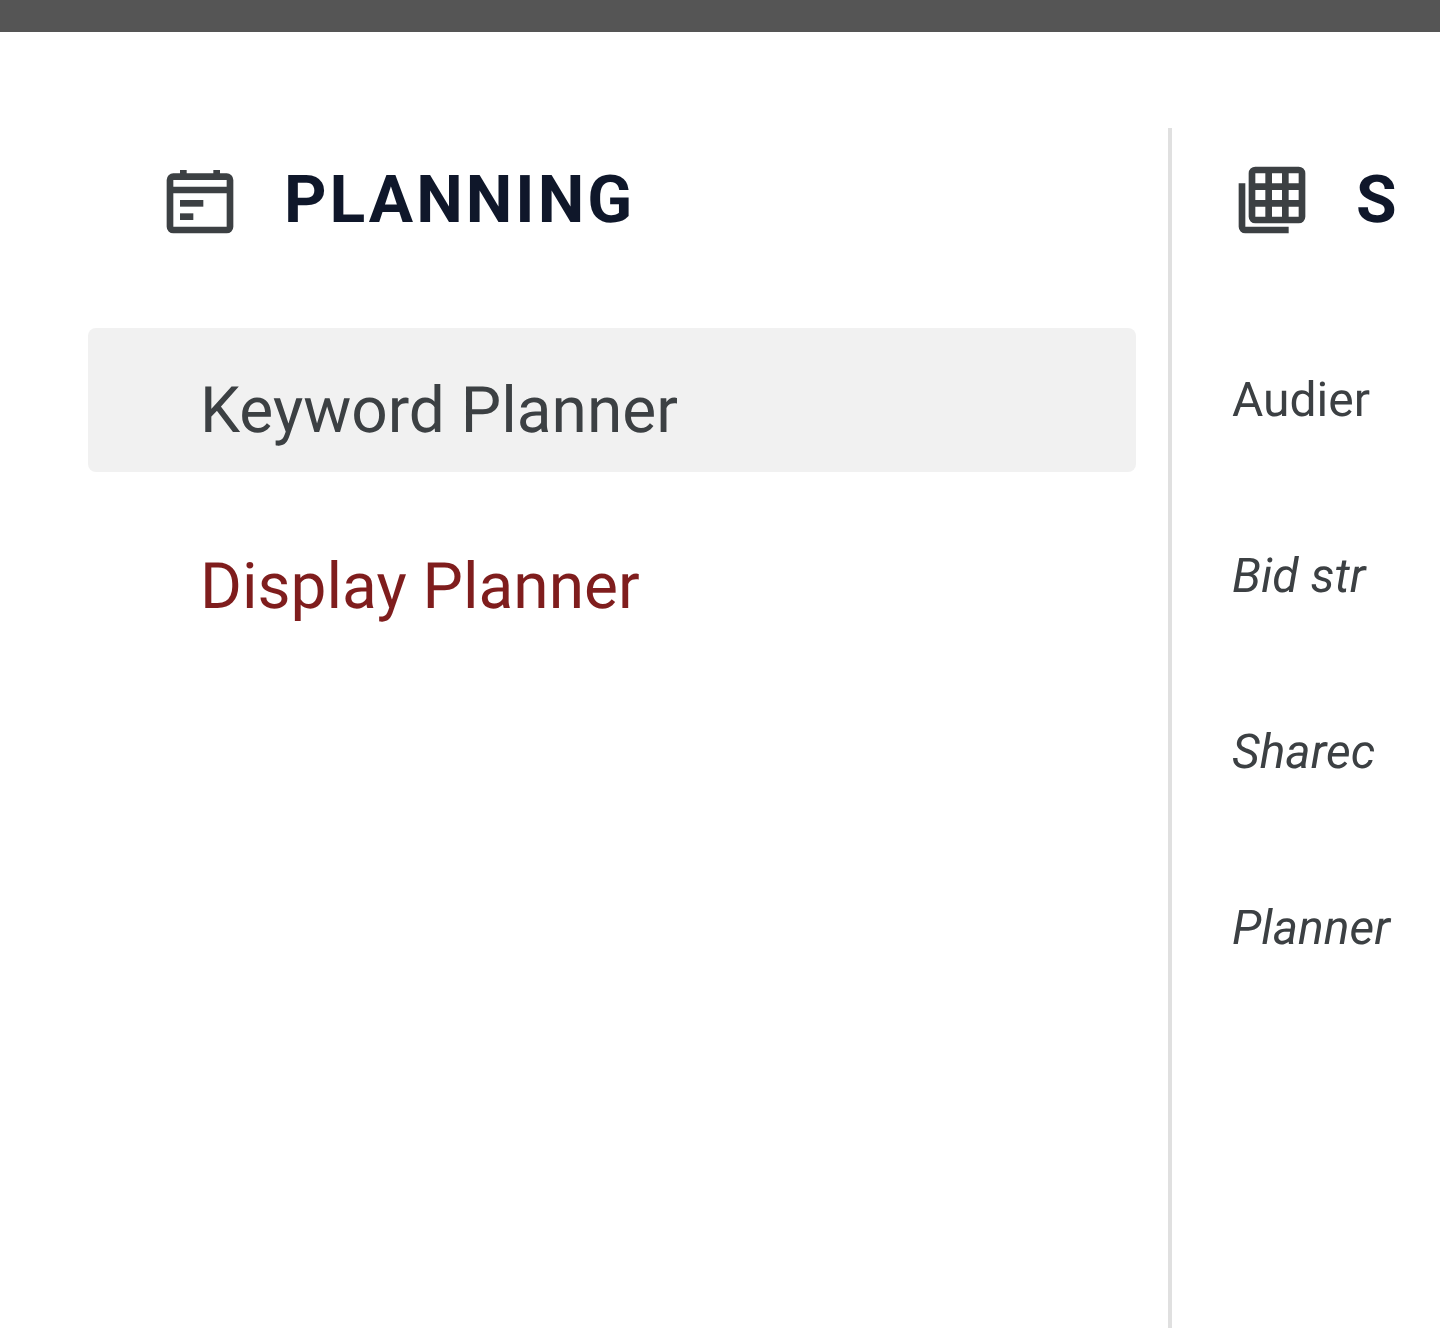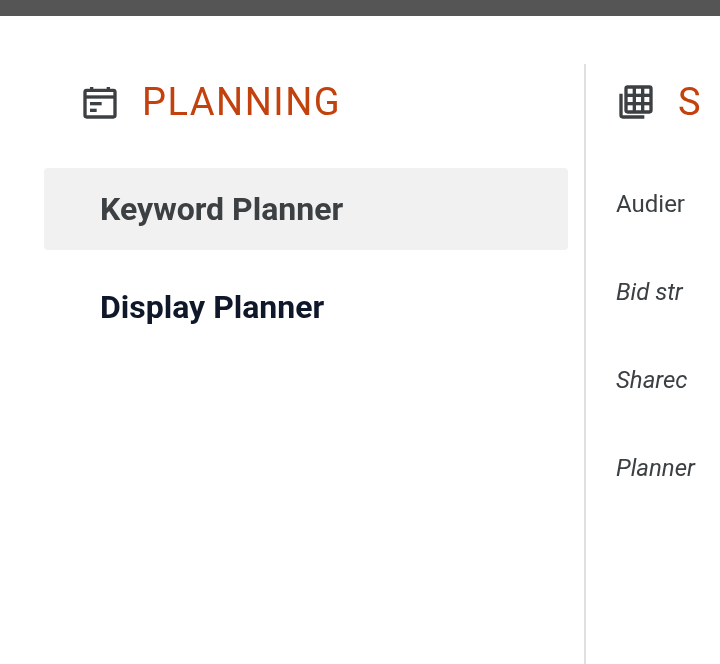--- a/index.html
+++ b/index.html
@@ -58,39 +58,38 @@
       align-items: center;
       padding: 0 0 44px 0;
     }
     .header-icon {
       width: 40px;
       height: 40px;
       margin-right: 22px;
       flex-shrink: 0;
     }
     .header-label {
-      font-size: 38px;
-      font-weight: 400;
+      font-size: 33px;
+      font-weight: 700;
       letter-spacing: 1.5px;
-      color: #c2410c;
+      color: #0f172a;
     }
     .menu-item {
-      padding: 22px 0 22px 56px;
+      padding: 22px 0 12px 56px;
       font-size: 32px;
       color: #3c4043;
       cursor: pointer;
       margin: 0 8px 0 36px;
       border-radius: 4px;
-      font-weight: bold;
     }
     .menu-item.selected {
       background: #f1f1f1;
     }
     .menu-item.disabled {
-      color: #0f172a;
+      color: #7f1d1d;
       cursor: default;
     }
     .menu-item + .menu-item {
       margin-top: 16px;
     }
     .right-item {
       padding: 22px 0;
       font-size: 24px;
       color: #3c4043;
       cursor: pointer;

